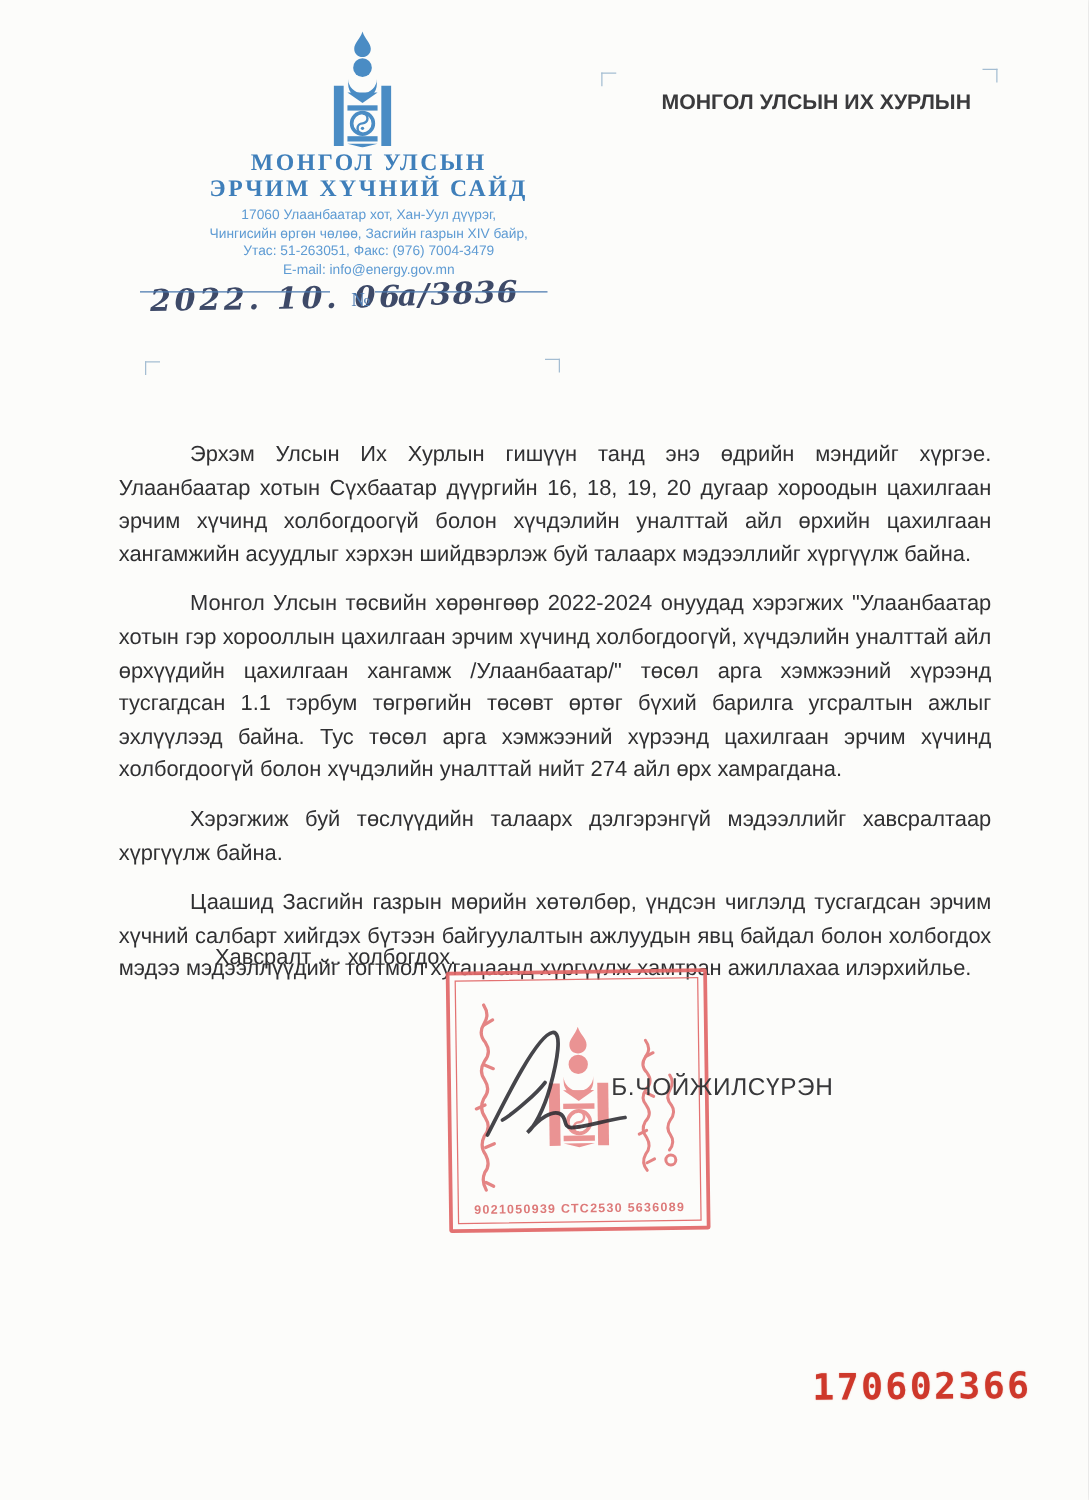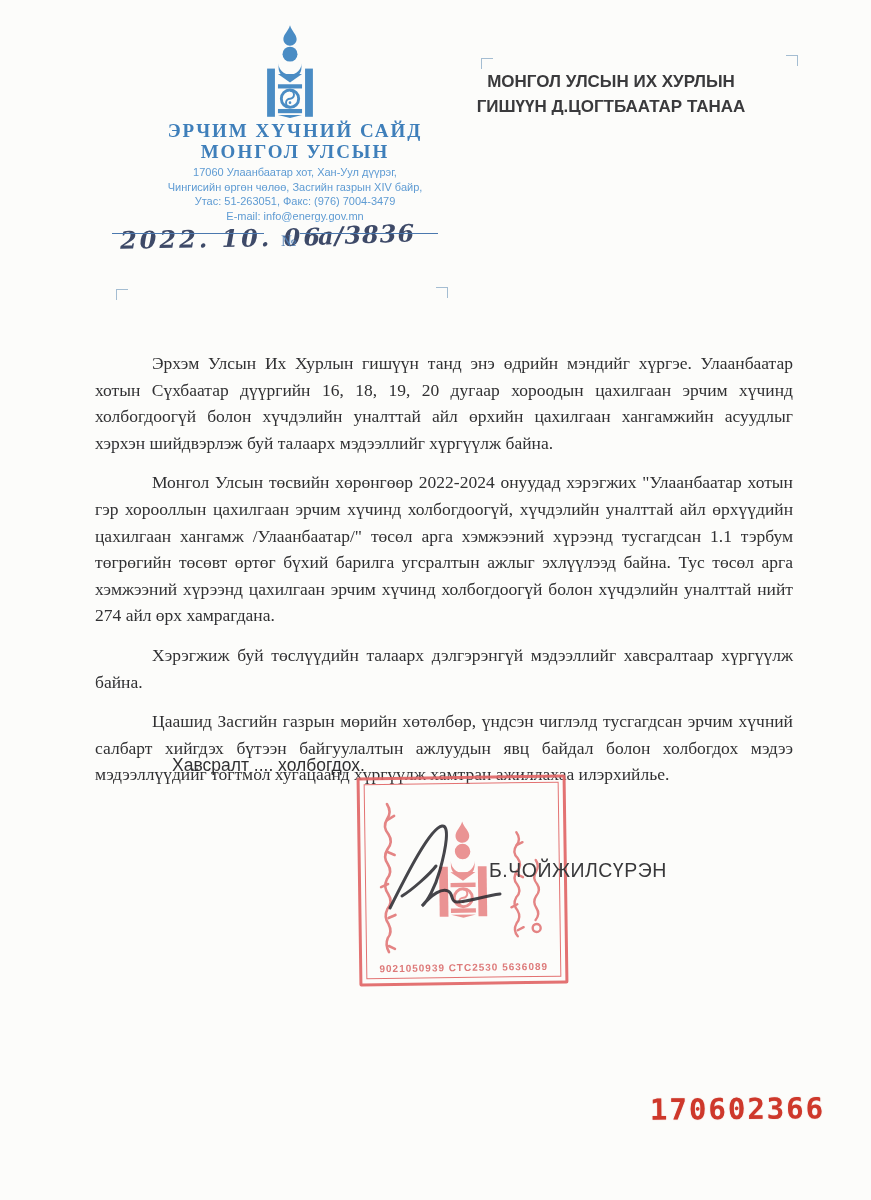--- a/index.html
+++ b/index.html
@@ -30,35 +30,35 @@
   .rule-date{left:112px;top:233px;width:152px;}
   .rule-num{left:300px;top:233px;width:138px;}
   .no-symbol{position:absolute;left:281px;top:232px;color:#4a78ae;font-family:"Liberation Serif",serif;font-size:16px;}
   .ref-row{
     position:absolute;left:105px;top:253px;width:360px;
     font-family:"Liberation Serif",serif;font-size:15px;color:#4a78ae;
   }
   .ref-blank{display:inline-block;border-bottom:1.4px solid #7da3c8;height:14px;vertical-align:bottom;}
   
   .recipient{
-    position:absolute;left:459px;top:70px;width:304px;text-align:center;
+    position:absolute;left:501px;top:70px;width:304px;text-align:center;
     font-weight:bold;font-size:17px;line-height:24.5px;color:#3a3a3c;
   }
   .corner{position:absolute;width:11px;height:10px;border-top:1.6px solid #a4bdd2;}
   .corner.l{border-left:1.6px solid #a4bdd2;}
   .corner.r{border-right:1.6px solid #a4bdd2;}
   .c-rec-l{left:481px;top:58px;}
   .c-rec-r{left:786px;top:55px;}
   .c-sub-l{left:116px;top:289px;}
   .c-sub-r{left:436px;top:287px;}
   
   .subject{position:absolute;left:172px;top:302px;font-size:18px;color:#2f2f31;}
   .body-text{
     position:absolute;left:95px;top:350px;width:698px;
-    font-size:17.5px;line-height:26.6px;color:#303032;text-align:justify;font-family:Liberation Serif, serif;
+    font-size:17.5px;line-height:26.6px;color:#303032;text-align:justify;
   }
   .body-text p{margin:0 0 13px 0;text-indent:57px;}
   .attachment{position:absolute;left:172px;top:755px;font-size:17.5px;color:#303032;}
   
   .stamp{
     position:absolute;left:358px;top:776px;width:203px;height:203px;
     border:3px solid #e16767;transform:rotate(-.8deg);
     border-radius:2px;opacity:.92;
   }
   .stamp-inner{position:absolute;left:4px;top:4px;right:4px;bottom:4px;border:1.6px solid #e16767;}
@@ -101,43 +101,42 @@
         <path d="M32,55.4 a3.3,3.3 0 0 1 0,6.6 a3.3,3.3 0 0 0 0,6.6" fill="none" stroke="#4a8cc4" stroke-width="1.6"></path>
         <circle cx="32" cy="58.7" r="1.1" fill="#fcfcfa"></circle>
         <circle cx="32" cy="65.3" r="1.1"></circle>
         <rect x="22" y="70.5" width="20" height="3.5"></rect>
         <polygon points="22,75.5 42,75.5 32,78"></polygon>
       </g>
     </svg>
   </div>
 
   <div class="org-name">
+    <div>МОНГОЛ УЛСЫН</div>
     <div>ЭРЧИМ ХҮЧНИЙ САЙД</div>
-    <div>МОНГОЛ УЛСЫН</div>
   </div>
 
   <div class="address">
     <div>17060 Улаанбаатар хот, Хан-Уул дүүрэг,</div>
     <div>Чингисийн өргөн чөлөө, Засгийн газрын XIV байр,</div>
     <div>Утас: 51-263051, Факс: (976) 7004-3479</div>
     <div>E-mail: info@energy.gov.mn</div>
   </div>
 
   <span class="hand date-hand">2022. 10. 06</span>
   <div class="rule rule-date"></div>
   <span class="no-symbol">№</span>
   <span class="hand num-hand">а/3836</span>
   <div class="rule rule-num"></div>
 
 
   <span class="corner l c-rec-l"></span>
   <span class="corner r c-rec-r"></span>
   <div class="recipient">
     <div>МОНГОЛ УЛСЫН ИХ ХУРЛЫН</div>
-    <div>ГИШҮҮН Д.ЦОГТБААТАР ТАНАА</div>
   </div>
 
   <span class="corner l c-sub-l"></span>
   <span class="corner r c-sub-r"></span>
 
   <div class="body-text">
     <p>Эрхэм Улсын Их Хурлын гишүүн танд энэ өдрийн мэндийг хүргэе. Улаанбаатар хотын Сүхбаатар дүүргийн 16, 18, 19, 20 дугаар хороодын цахилгаан эрчим хүчинд холбогдоогүй болон хүчдэлийн уналттай айл өрхийн цахилгаан хангамжийн асуудлыг хэрхэн шийдвэрлэж буй талаарх мэдээллийг хүргүүлж байна.</p>
     <p>Монгол Улсын төсвийн хөрөнгөөр 2022-2024 онуудад хэрэгжих "Улаанбаатар хотын гэр хорооллын цахилгаан эрчим хүчинд холбогдоогүй, хүчдэлийн уналттай айл өрхүүдийн цахилгаан хангамж /Улаанбаатар/" төсөл арга хэмжээний хүрээнд тусгагдсан 1.1 тэрбум төгрөгийн төсөвт өртөг бүхий барилга угсралтын ажлыг эхлүүлээд байна. Тус төсөл арга хэмжээний хүрээнд цахилгаан эрчим хүчинд холбогдоогүй болон хүчдэлийн уналттай нийт 274 айл өрх хамрагдана.</p>
     <p>Хэрэгжиж буй төслүүдийн талаарх дэлгэрэнгүй мэдээллийг хавсралтаар хүргүүлж байна.</p>
     <p>Цаашид Засгийн газрын мөрийн хөтөлбөр, үндсэн чиглэлд тусгагдсан эрчим хүчний салбарт хийгдэх бүтээн байгуулалтын ажлуудын явц байдал болон холбогдох мэдээ мэдээллүүдийг тогтмол хугацаанд хүргүүлж хамтран ажиллахаа илэрхийлье.</p>

